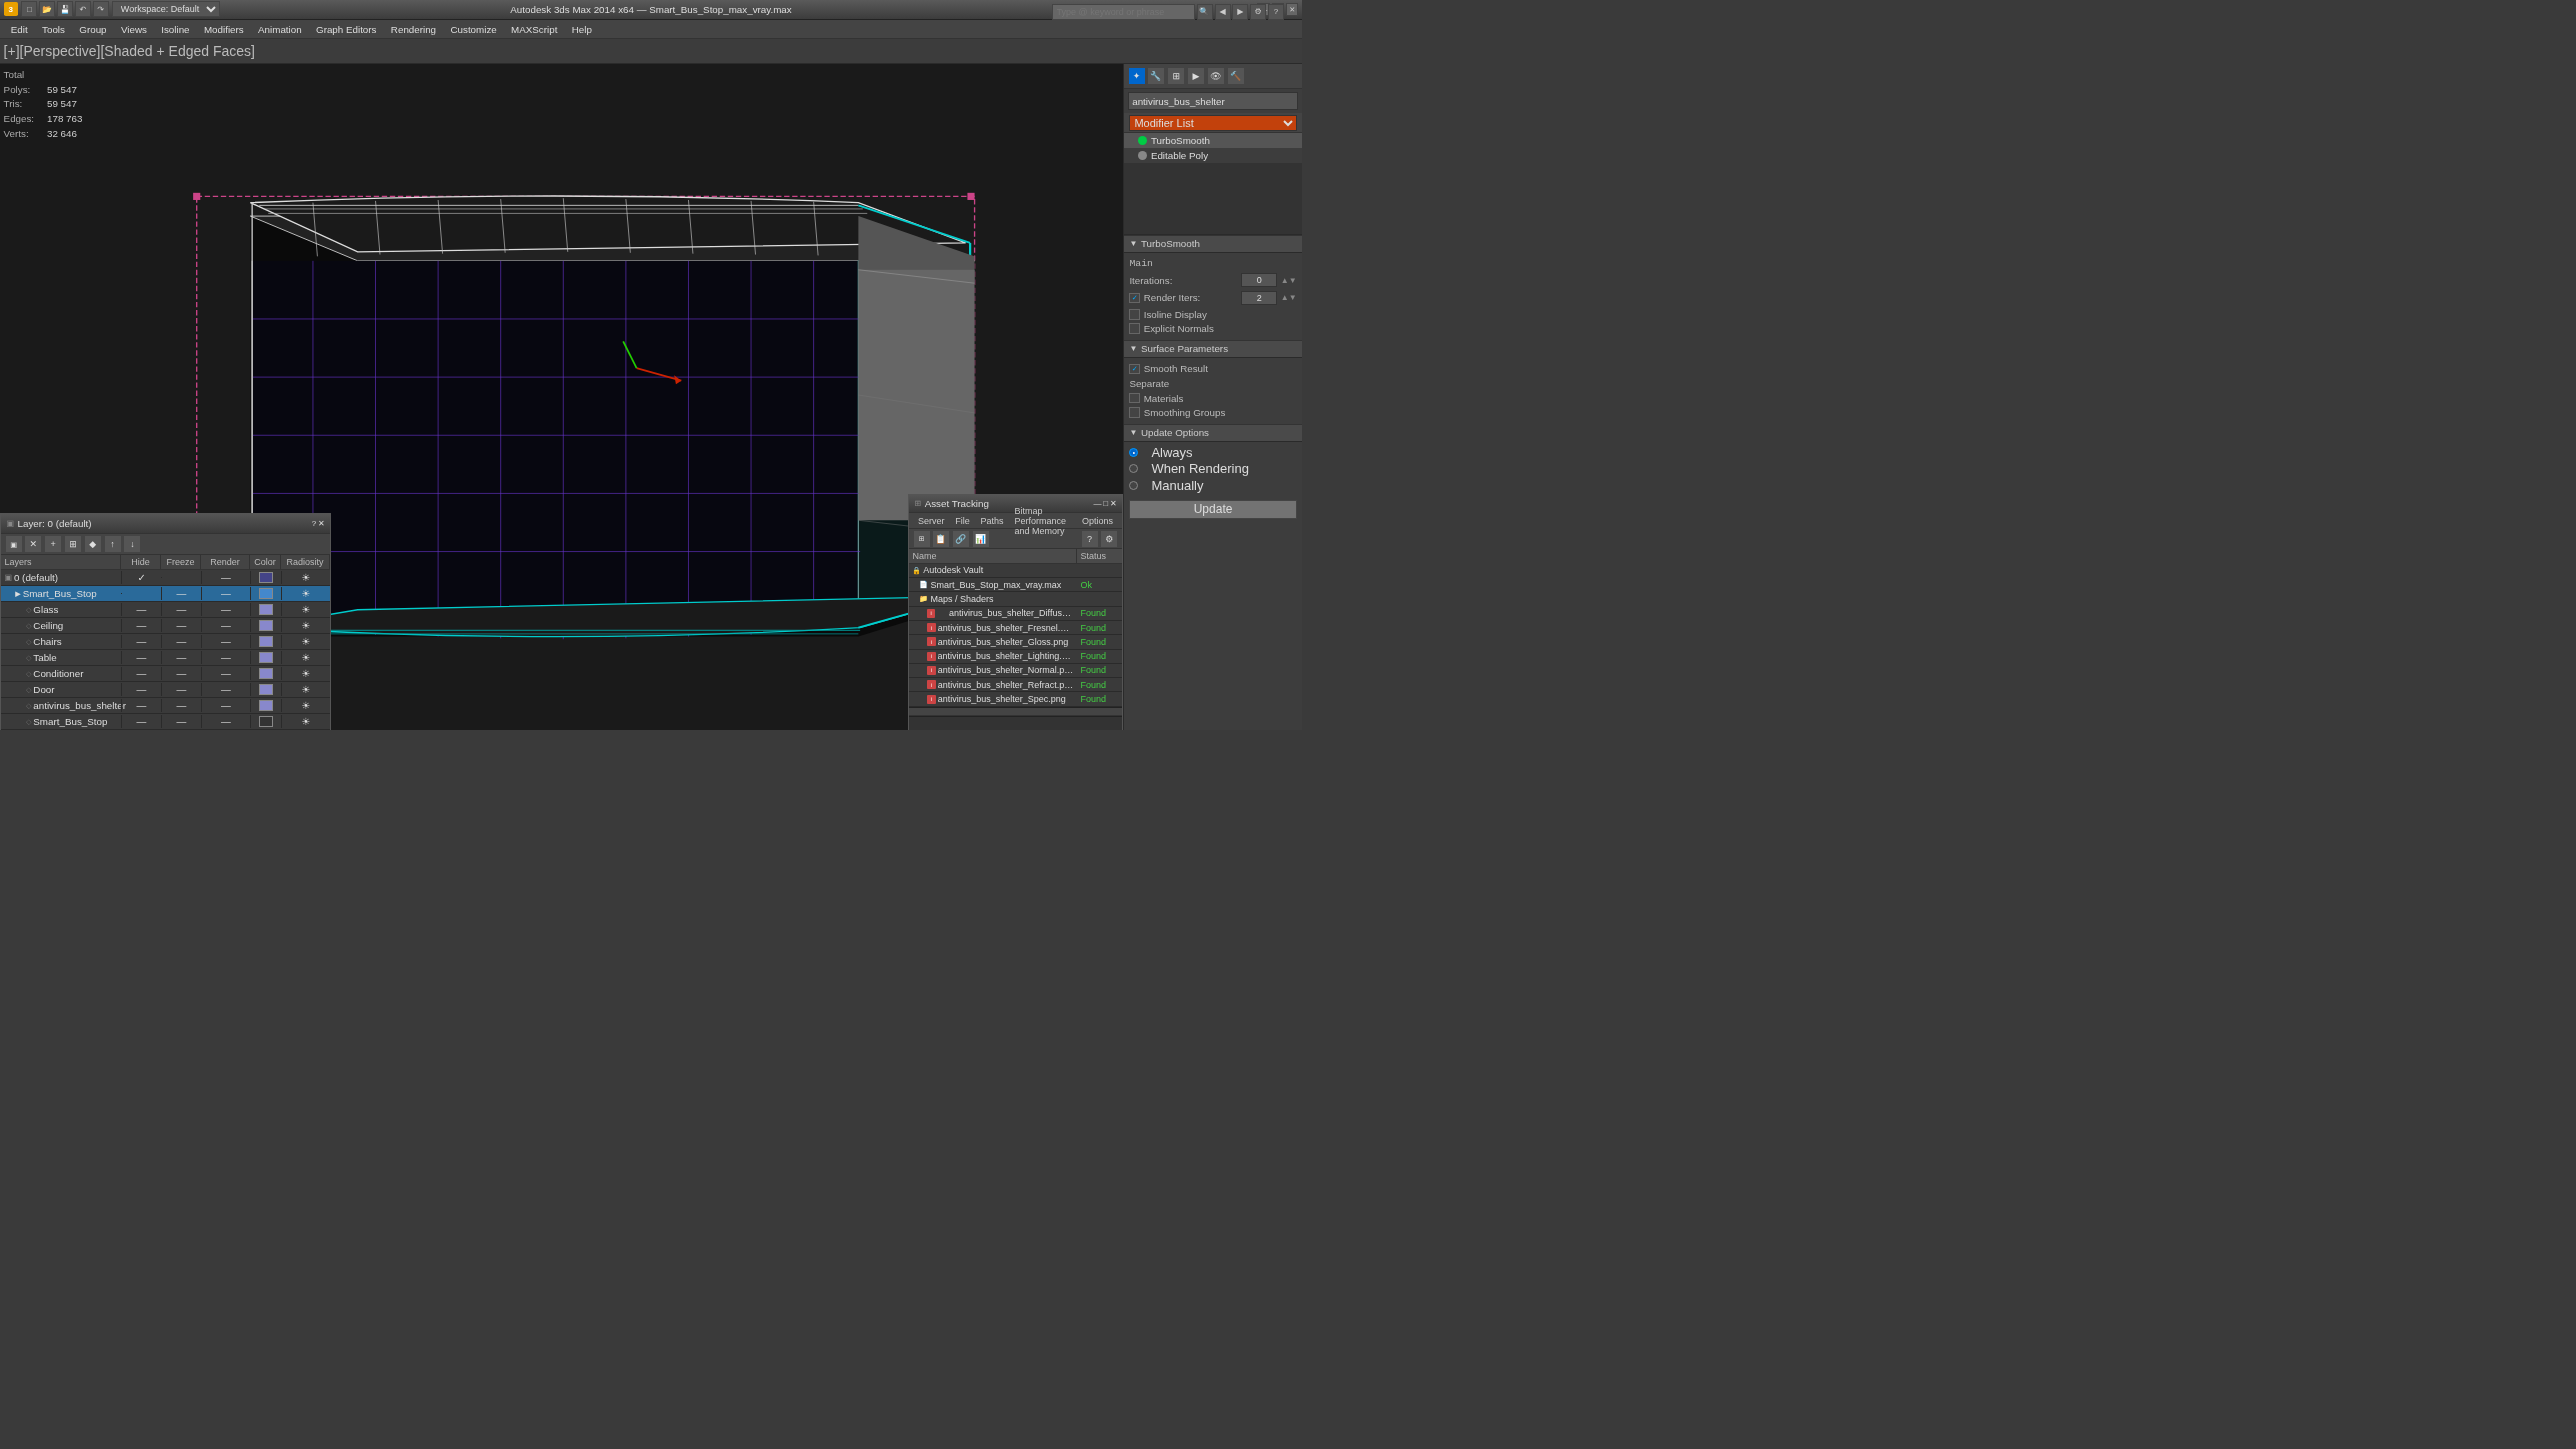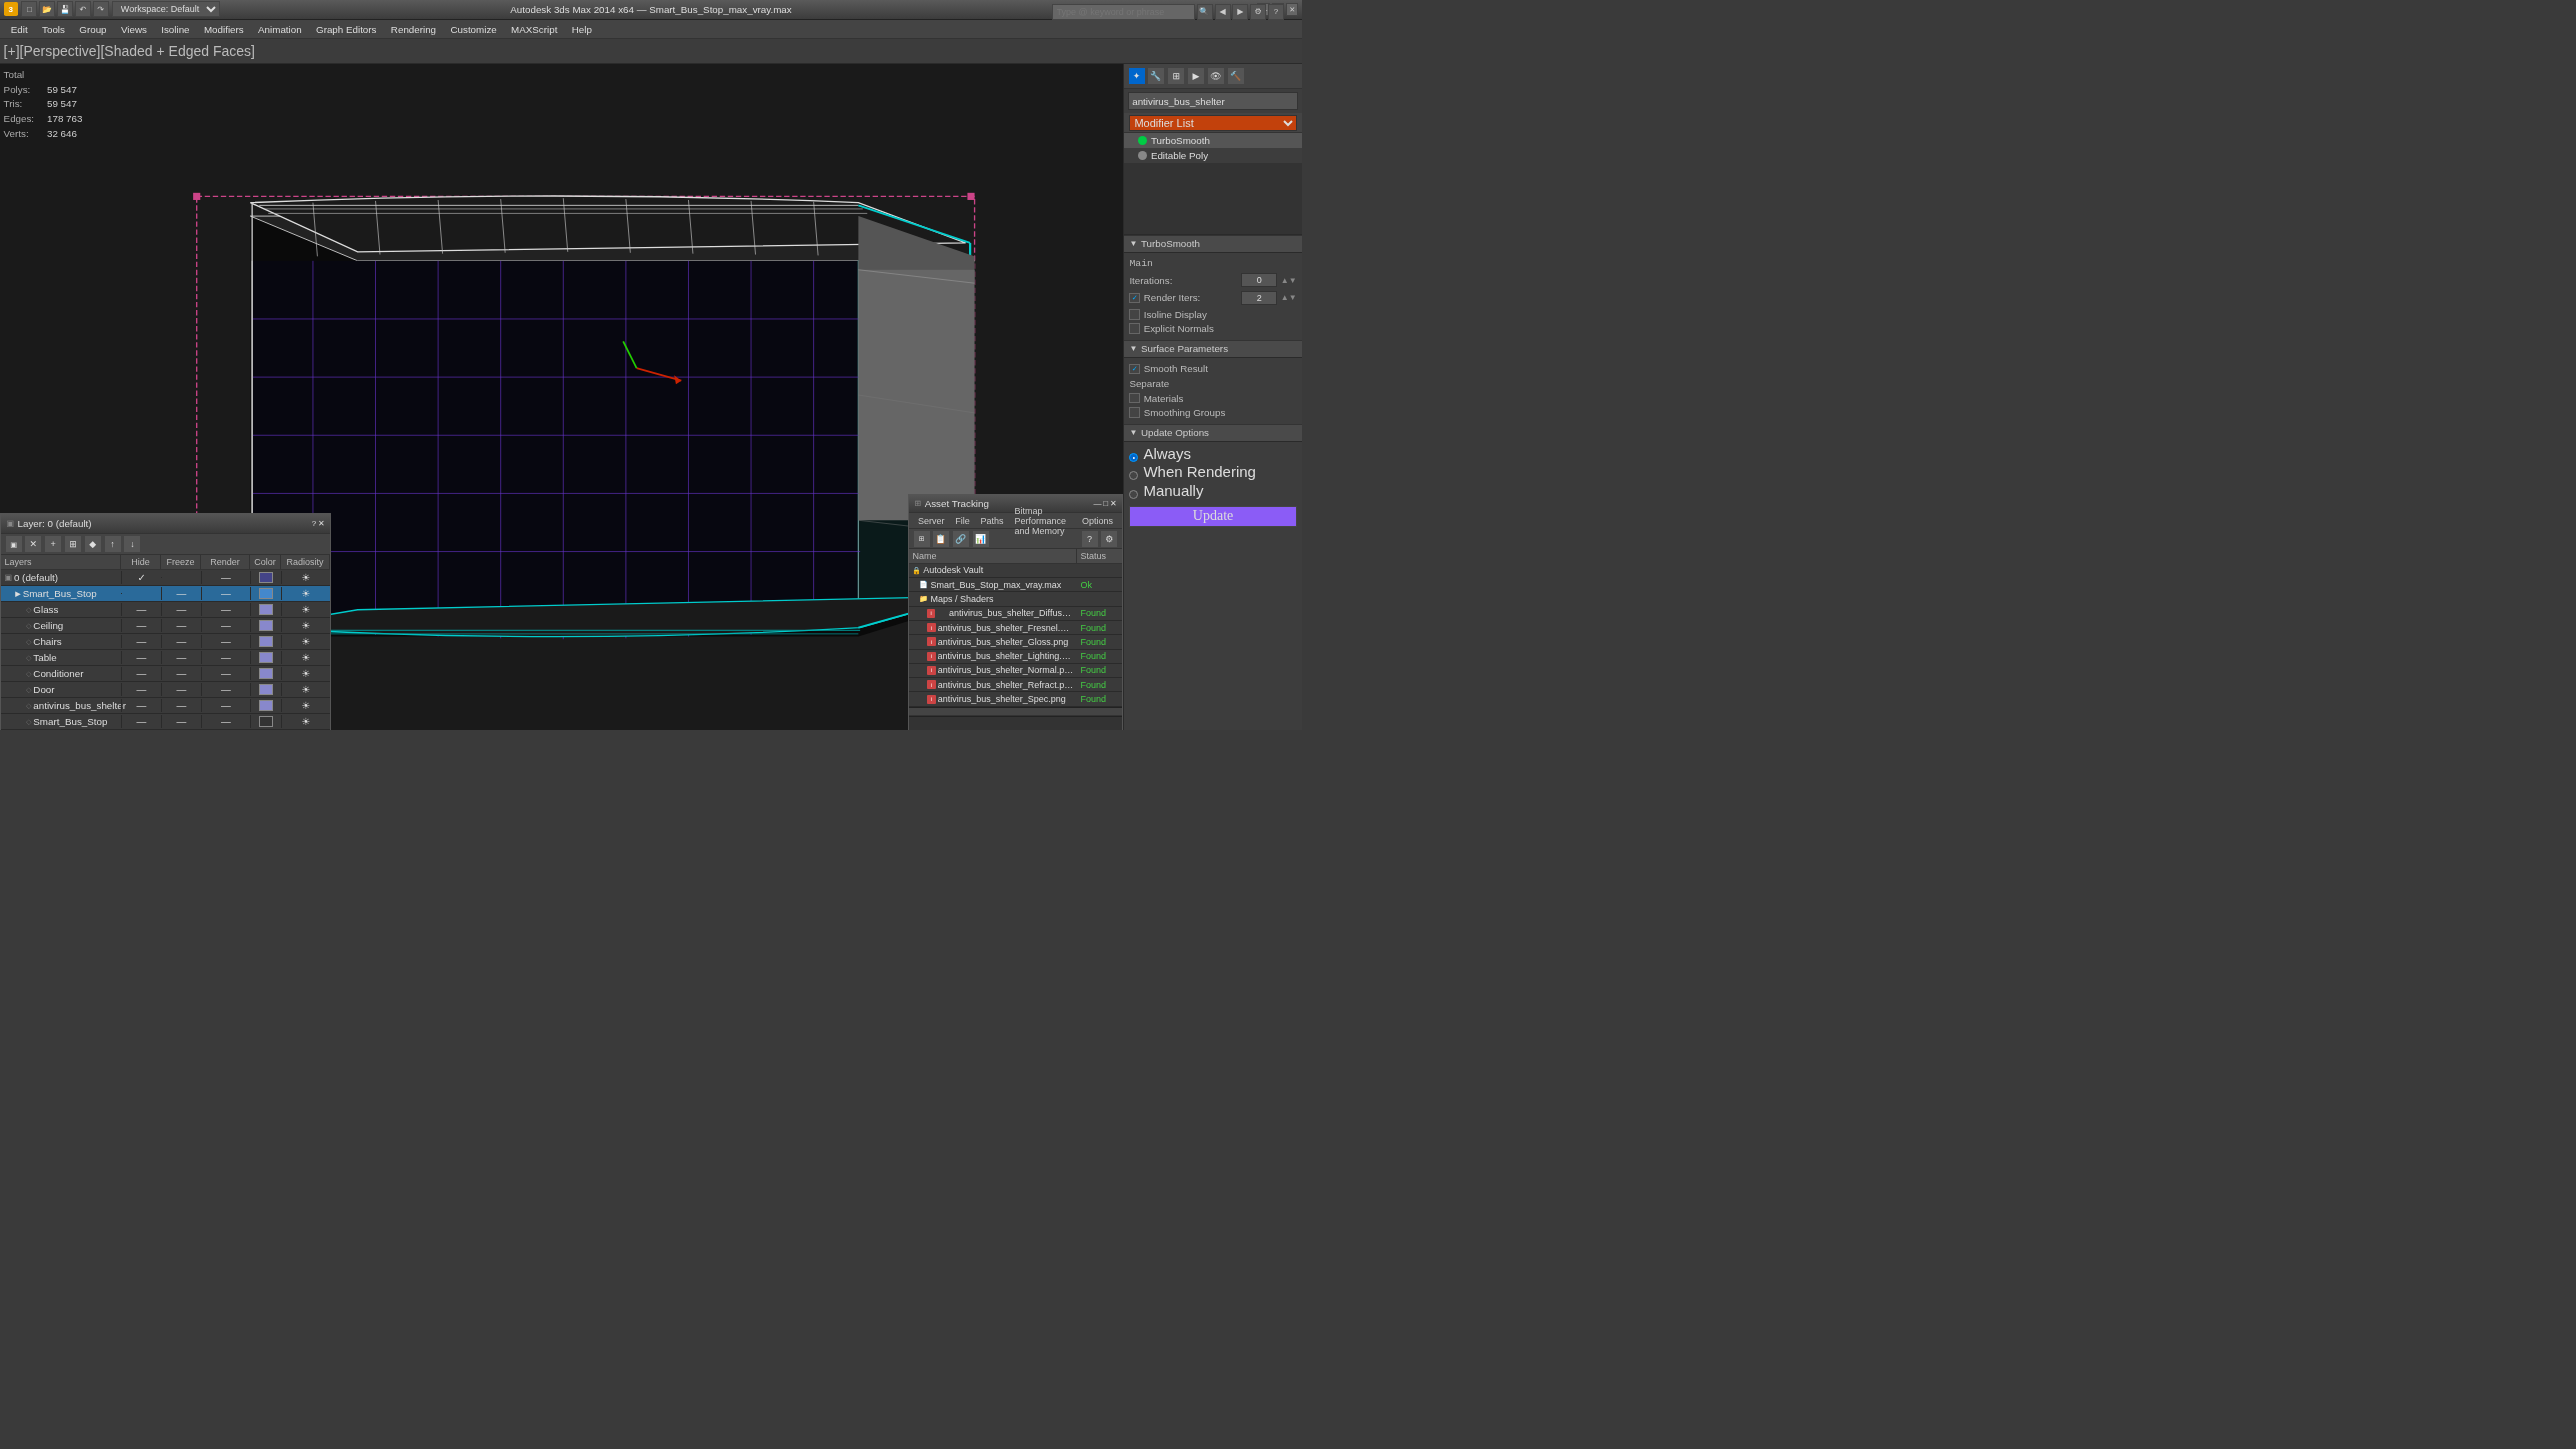--- a/index.html
+++ b/index.html
@@ -248,39 +248,38 @@
     .cb {
       width: 10.7px; height: 10.7px;
       border: 0.9px solid #666; background: #444;
       display: inline-flex; align-items: center; justify-content: center;
       font-size: 7.2px; cursor: pointer;
     }
     .cb.checked::after { content: '✓'; color: #0af; }
 
     .radio-group { padding: 1.8px 5.4px; }
     .radio-row {
-      display: flex; align-items: flex-end; gap: 5px;
-      padding: 0.9px 0; font-size: 15px; cursor: pointer;
+      display: flex; align-items: center; gap: 13px;
+      padding: 0.9px 0; font-size: 13px; cursor: pointer;
     }
     .radio {
       width: 9px; height: 9px;
       border-radius: 50%; border: 0.9px solid #888;
       background: #444; display: inline-flex;
       align-items: center; justify-content: center;
     }
     .radio.selected { background: #0066cc; border-color: #0099ff; }
     .radio.selected::after { content: '•'; color: #fff; font-size: 6.3px; }
 
     .update-btn {
       margin: 3.6px 5.4px;
-      background: #8b5cf6; border: 0.9px solid #444;
-      color: #ddd; font-size: 14px; padding: 1.8px 7.2px;
+      background: #737373; border: 0.9px solid #444;
+      color: #ddd; font-size: 12px; padding: 1.8px 7.2px;
       cursor: pointer; width: calc(100% - 10.7px);
       text-align: center;
-      font-family: Liberation Serif, serif;
     }
 
     
     #layers-panel {
       position: absolute;
       bottom: 0;
       left: 0;
       width: 331px;
       background: #3a3a3a;
       border: 0.9px solid #555;

